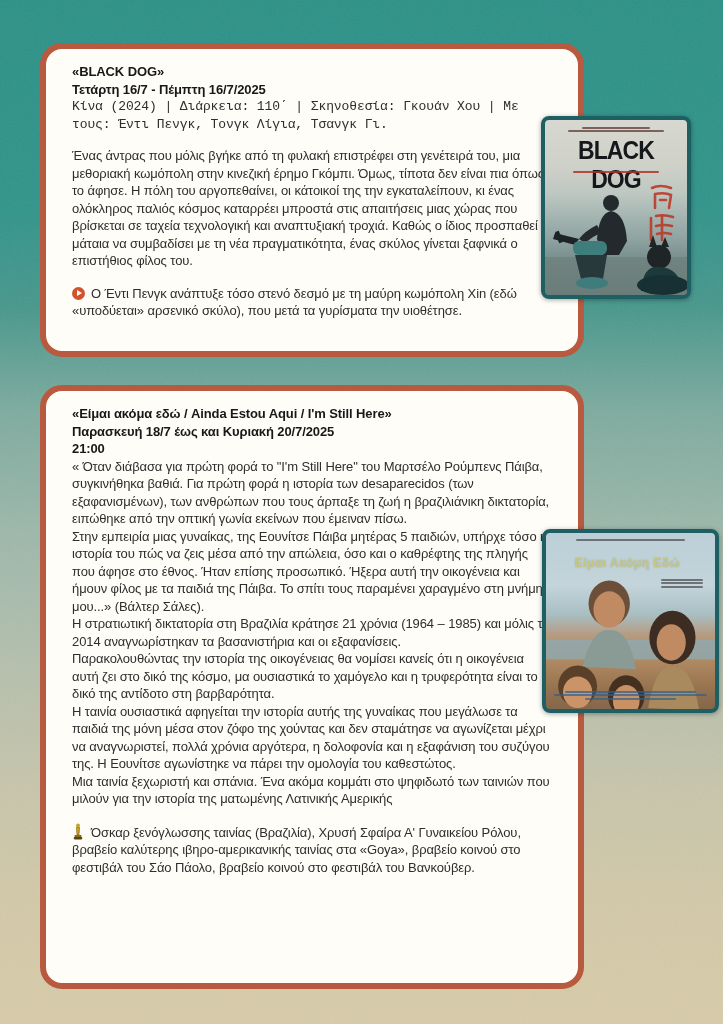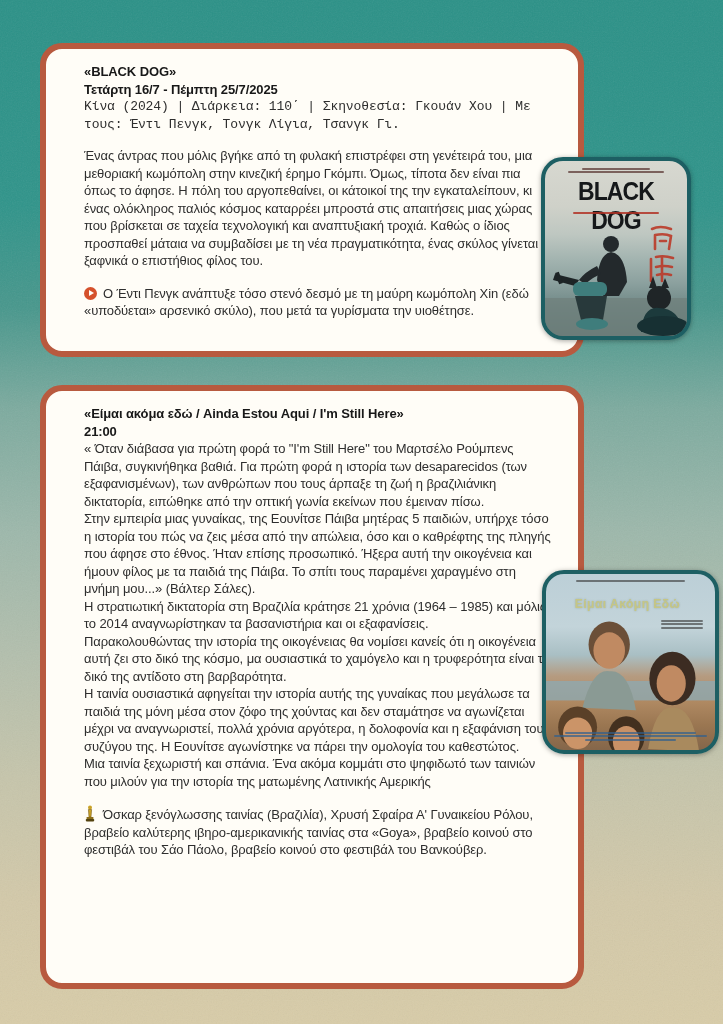--- a/index.html
+++ b/index.html
@@ -14,21 +14,21 @@
     background:linear-gradient(180deg,
       #2b9187 0%, #2f948a 20%, #47978c 30%,
       #7dab9f 40%, #9db8ab 52%, #b3bfad 64%,
       #c6c5ab 76%, #d3c9a9 88%, #d8cca8 100%);
   }
   .bg-noise{position:absolute;inset:0;z-index:1;opacity:.10;pointer-events:none;}
 
   .card{
     position:absolute;left:40px;width:544px;box-sizing:border-box;z-index:2;
     background:#fffdf7;border:6px solid #b85a3f;border-radius:22px;
-    padding:14px 26px 12px 38px;
+    padding:14px 26px 12px 26px;
     color:#2e2e2e;font-size:13px;line-height:17.5px;letter-spacing:-0.1px;
   }
   .card-1{top:43px;height:314px;}
   .card-2{top:385px;height:604px;}
   .t-bold{font-weight:bold;color:#181818;}
   .meta{margin-bottom:14px;font-family:Liberation Mono, monospace;}
   .para{margin:0;}
   .gap{height:15px;}
   .note{color:#2e2e2e;}
   .play-icon{
@@ -37,23 +37,22 @@
   }
   .play-icon::after{
     content:"";position:absolute;left:5px;top:3.5px;
     border-left:5px solid #fffdf7;border-top:3px solid transparent;border-bottom:3px solid transparent;
   }
   .award-icon{display:inline-block;vertical-align:-3px;margin-right:7px;}
 
   
   .poster{
     position:absolute;z-index:5;box-sizing:border-box;overflow:hidden;
-    border:4px solid #1d5f63;border-radius:22px;
+    border:4px solid #1d5f63;border-radius:8px;
     box-shadow:0 1px 5px rgba(0,0,0,.35);
-    margin-top:41px;
   }
   .poster-1{left:541px;top:116px;width:150px;height:183px;
     background:linear-gradient(180deg,#d7d8d0 0%,#cfd1c9 26%,#bec7c1 42%,#a3b4b0 56%,#8ba09e 70%,#6d8684 84%,#5b7472 100%);
   }
   .poster-1 .credits-top{position:absolute;top:5px;left:14px;right:14px;height:10px;}
   .bar{background:#5c3a36;opacity:.75;border-radius:1px;height:2px;margin:1.5px auto;}
   .bar.w60{width:60%;} .bar.w85{width:85%;}
   .poster-1 .big-title{
     position:absolute;top:16px;left:0;right:0;text-align:center;
     font-weight:900;font-size:25px;letter-spacing:-1px;color:#15181a;
@@ -85,21 +84,21 @@
 <svg class="bg-noise" width="723" height="1024">
   <filter id="noise">
       <feTurbulence type="fractalNoise" baseFrequency="0.8" numOctaves="2" stitchTiles="stitch"></feTurbulence>
       <feColorMatrix type="saturate" values="0"></feColorMatrix>
     </filter>
   <rect width="723" height="1024" filter="url(#noise)"></rect>
 </svg>
 
 <section class="card card-1">
   <div class="t-bold">«BLACK DOG»</div>
-  <div class="t-bold">Τετάρτη 16/7 - Πέμπτη 25/7/2025</div>
+  <div class="t-bold">Τετάρτη 16/7 - Πέμπτη 16/7/2025</div>
   <div class="meta">Κίνα (2024) | Διάρκεια: 110΄ | Σκηνοθεσία: Γκουάν Χου | Με τους: Έντι Πενγκ, Τονγκ Λίγια, Τσανγκ Γι.</div>
   <p class="para">Ένας άντρας που μόλις βγήκε από τη φυλακή επιστρέφει στη γενέτειρά του, μια μεθοριακή κωμόπολη στην κινεζική έρημο Γκόμπι. Όμως, τίποτα δεν είναι πια όπως το άφησε. Η πόλη του αργοπεθαίνει, οι κάτοικοί της την εγκαταλείπουν, κι ένας ολόκληρος παλιός κόσμος καταρρέει μπροστά στις απαιτήσεις μιας χώρας που βρίσκεται σε ταχεία τεχνολογική και αναπτυξιακή τροχιά. Καθώς ο ίδιος προσπαθεί μάταια να συμβαδίσει με τη νέα πραγματικότητα, ένας σκύλος γίνεται ξαφνικά ο επιστήθιος φίλος του.</p>
   <div class="gap"></div>
   <div class="note"><span class="play-icon"></span><span>Ο Έντι Πενγκ ανάπτυξε τόσο στενό δεσμό με τη μαύρη κωμόπολη Xin (εδώ «υποδύεται» αρσενικό σκύλο), που μετά τα γυρίσματα την υιοθέτησε.</span></div>
 </section>
 
 <div class="poster poster-1">
   <div class="credits-top">
     <div class="bar w60"></div>
       <div class="bar w85"></div>
@@ -135,20 +134,21 @@
 
     <path d="M104 52 L108 40 L112 52 M116 52 L120 42 L124 52" fill="#1f2527"></path>
     <ellipse cx="114" cy="62" rx="12" ry="12" fill="#1f2527"></ellipse>
     <path d="M96 96 Q98 70 114 72 Q134 72 138 96 Z" fill="#1c3a3c"></path>
     <ellipse cx="118" cy="90" rx="26" ry="10" fill="#173033"></ellipse>
   </svg>
 </div>
 
 <section class="card card-2">
   <div class="t-bold">«Είμαι ακόμα εδώ / Ainda Estou Aqui / I'm Still Here»</div>
+  <div class="t-bold">Παρασκευή 18/7 έως και Κυριακή 20/7/2025</div>
   <div class="t-bold">21:00</div>
   <p class="para">« Όταν διάβασα για πρώτη φορά το "I'm Still Here" του Μαρτσέλο Ρούμπενς Πάιβα, συγκινήθηκα βαθιά. Για πρώτη φορά η ιστορία των desaparecidos (των εξαφανισμένων), των ανθρώπων που τους άρπαξε τη ζωή η βραζιλιάνικη δικτατορία, ειπώθηκε από την οπτική γωνία εκείνων που έμειναν πίσω.</p>
   <p class="para">Στην εμπειρία μιας γυναίκας, της Εουνίτσε Πάιβα  μητέρας 5 παιδιών, υπήρχε τόσο η ιστορία του πώς να ζεις μέσα από την απώλεια, όσο και ο καθρέφτης της πληγής που άφησε στο έθνος. Ήταν επίσης προσωπικό. Ήξερα αυτή την οικογένεια και ήμουν φίλος με τα παιδιά της Πάιβα. Το σπίτι τους παραμένει χαραγμένο στη μνήμη μου...» (Βάλτερ Σάλες).</p>
   <p class="para">Η στρατιωτική δικτατορία στη Βραζιλία κράτησε 21 χρόνια (1964 – 1985) και μόλις το 2014 αναγνωρίστηκαν τα βασανιστήρια και οι εξαφανίσεις.</p>
   <p class="para">Παρακολουθώντας την ιστορία της οικογένειας θα νομίσει κανείς ότι η οικογένεια αυτή ζει στο δικό της κόσμο, μα ουσιαστικά το χαμόγελο και η τρυφερότητα είναι το δικό της αντίδοτο στη βαρβαρότητα.</p>
   <p class="para">Η ταινία ουσιαστικά αφηγείται την ιστορία αυτής της γυναίκας που μεγάλωσε τα παιδιά της μόνη μέσα στον ζόφο της χούντας και δεν σταμάτησε να αγωνίζεται μέχρι να αναγνωριστεί, πολλά χρόνια αργότερα, η δολοφονία και η εξαφάνιση του συζύγου της. Η Εουνίτσε αγωνίστηκε να πάρει την ομολογία του καθεστώτος.</p>
   <p class="para">Μια ταινία ξεχωριστή και σπάνια. Ένα ακόμα κομμάτι στο ψηφιδωτό των ταινιών που μιλούν για την ιστορία της ματωμένης Λατινικής Αμερικής</p>
   <div class="gap"></div>
   <div class="note">
     <svg class="award-icon" width="12" height="17" viewBox="0 0 12 17">

